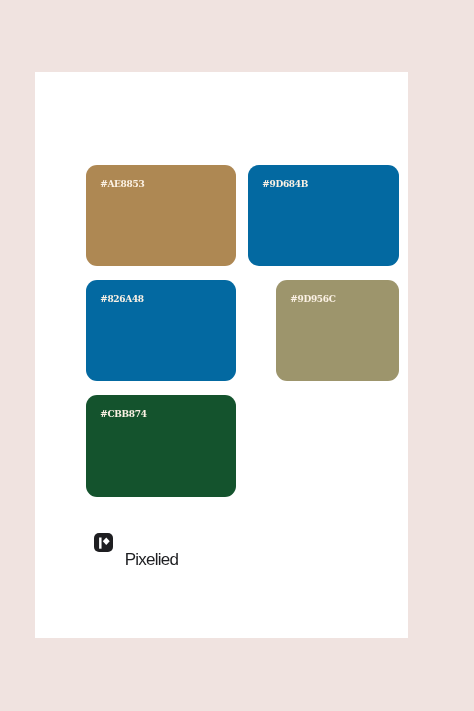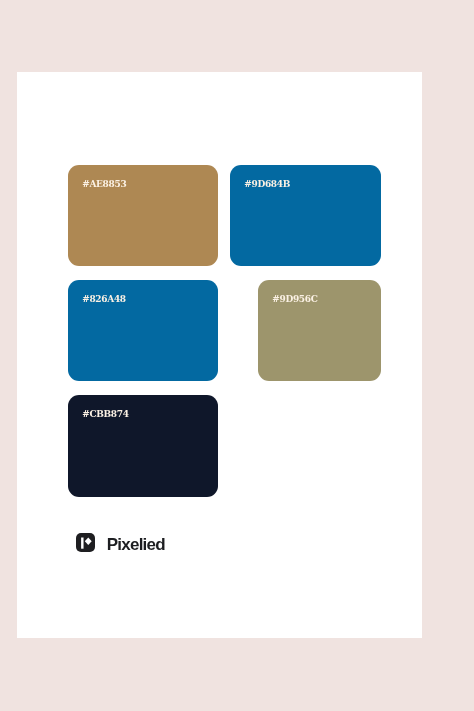--- a/index.html
+++ b/index.html
@@ -6,22 +6,22 @@
   html, body { margin:0; padding:0; }
   * { -webkit-font-smoothing:antialiased; -moz-osx-font-smoothing:grayscale; }
   body {
     width:474px; height:711px;
     background:#f0e3e0;
     font-family:"Liberation Sans", sans-serif;
     overflow:hidden;
   }
   .card {
     position:absolute;
-    left:17px; top:72.3px;
-    width:405px; height:566px;
+    left:35px; top:72.3px;
+    width:373px; height:566px;
     background:#ffffff;
   }
   .grid {
     position:absolute;
     left:51.3px; top:92.5px;
     width:312.1px; height:318.1px;
     display:grid;
     grid-template-columns:150.2px 150.2px;
     grid-template-rows:101.5px 101.5px 101.5px;
     column-gap:11.9px;
@@ -51,23 +51,23 @@
   .logo {
     width:19px; height:19px;
     background:#1e1e21;
     border-radius:5px;
     position:relative;
     flex:0 0 auto;
   }
   .logo svg { display:block; }
   .brand-name {
     margin-left:11.4px;
-    margin-top:3px;
+    margin-top:18px;
     font-size:17px;
-    font-weight:bold;
+    font-weight:normal;
     color:#1d1e21;
     letter-spacing:-0.78px;
     line-height:1;
     white-space:nowrap;
   }
 </style>
 </head>
 <body style="background: rgb(240, 227, 224);">
 
 <div class="card" style="background: rgb(255, 255, 255);">
@@ -84,21 +84,21 @@
 
     <div class="swatch" style="background: #0369a1;">
       <span class="code" style="color: rgb(251, 241, 228);">#826A48</span>
     </div>
 
     <div class="swatch" style="background: rgb(157, 149, 108); margin-left: 28px;">
       <span class="code" style="color: rgb(251, 241, 228);">#9D956C</span>
     </div>
 
 
-    <div class="swatch" style="background: #0f172a;">
+    <div class="swatch" style="background: #14532d;">
       <span class="code" style="color: rgb(251, 241, 228);">#CBB874</span>
     </div>
 
   </div>
 
   <div class="brand">
     <span class="logo" style="background: rgb(30, 30, 33);">
       <svg width="19" height="19" viewBox="0 0 19 19">
         <path d="M5.1 4.5 h2.45 v11.2 H5.1 z" fill="#ffffff"></path>
         <path d="M12.25 4.5 l3.45 3.7 -3.45 3.7 -3.45 -3.7 z" fill="#ffffff"></path>

